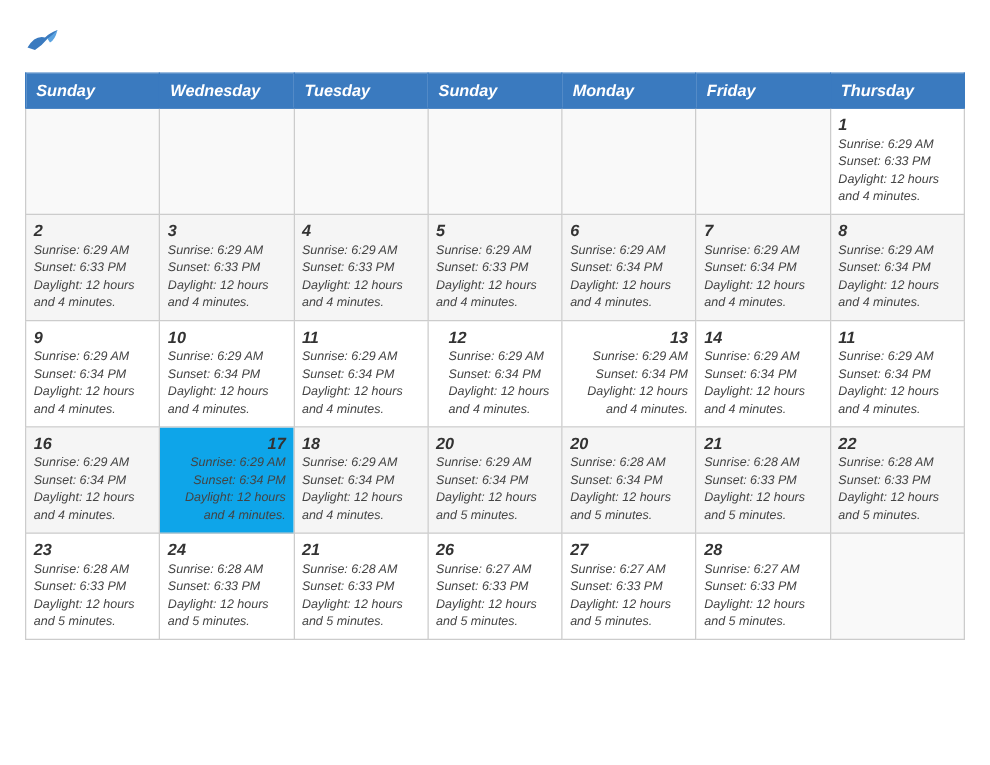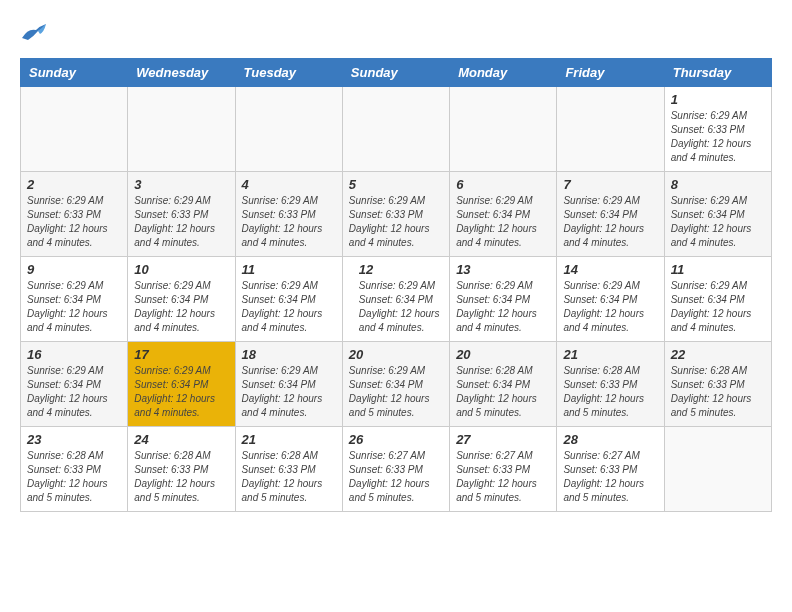--- a/index.html
+++ b/index.html
@@ -203,21 +203,21 @@
           <div class="day-info" style="white-space: pre-line;">Sunrise: 6:29 AM
 Sunset: 6:34 PM
 Daylight: 12 hours and 4 minutes.</div>
         </td>
         <td style="background: rgb(255, 255, 255); padding-left: 16px;">
           <span class="day-num">12</span>
           <div class="day-info" style="white-space: pre-line;">Sunrise: 6:29 AM
 Sunset: 6:34 PM
 Daylight: 12 hours and 4 minutes.</div>
         </td>
-        <td style="background: rgb(255, 255, 255);">
+        <td style="background: rgb(255, 255, 255); text-align: right;">
           <span class="day-num">13</span>
           <div class="day-info" style="white-space: pre-line;">Sunrise: 6:29 AM
 Sunset: 6:34 PM
 Daylight: 12 hours and 4 minutes.</div>
         </td>
         <td style="background: rgb(255, 255, 255);">
           <span class="day-num">14</span>
           <div class="day-info" style="white-space: pre-line;">Sunrise: 6:29 AM
 Sunset: 6:34 PM
 Daylight: 12 hours and 4 minutes.</div>
@@ -229,21 +229,21 @@
 Daylight: 12 hours and 4 minutes.</div>
         </td>
       </tr>
       <tr class="week-row">
         <td style="background: rgb(245, 245, 245);">
           <span class="day-num">16</span>
           <div class="day-info" style="white-space: pre-line;">Sunrise: 6:29 AM
 Sunset: 6:34 PM
 Daylight: 12 hours and 4 minutes.</div>
         </td>
-        <td style="background: #eab308;">
+        <td style="background: #0ea5e9; text-align: right;">
           <span class="day-num">17</span>
           <div class="day-info" style="white-space: pre-line;">Sunrise: 6:29 AM
 Sunset: 6:34 PM
 Daylight: 12 hours and 4 minutes.</div>
         </td>
         <td style="background: rgb(245, 245, 245);">
           <span class="day-num">18</span>
           <div class="day-info" style="white-space: pre-line;">Sunrise: 6:29 AM
 Sunset: 6:34 PM
 Daylight: 12 hours and 4 minutes.</div>

